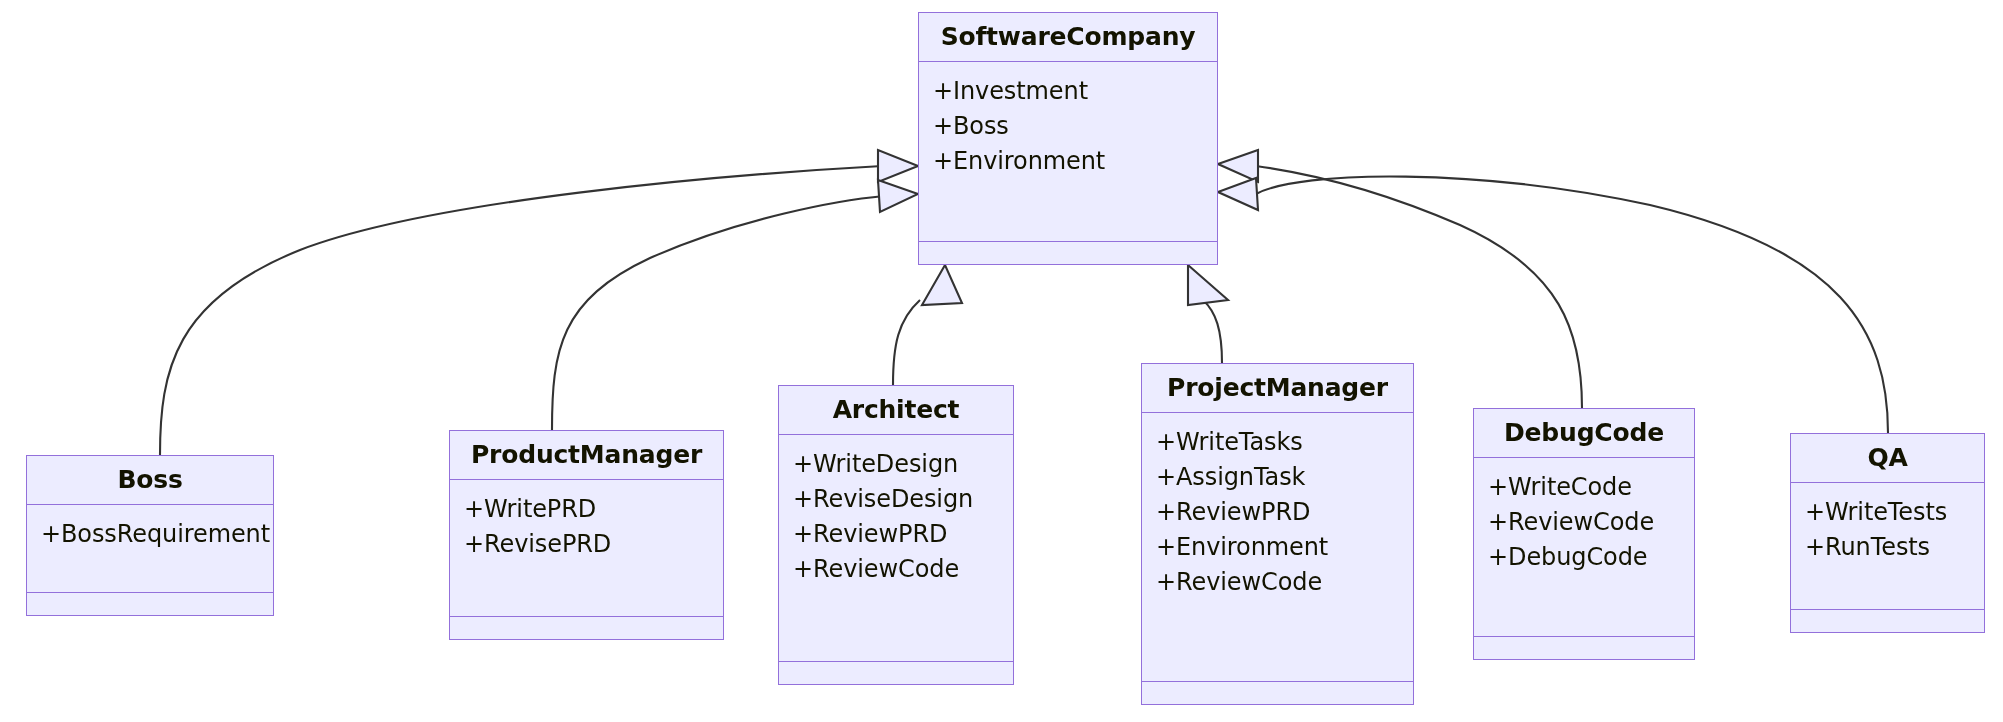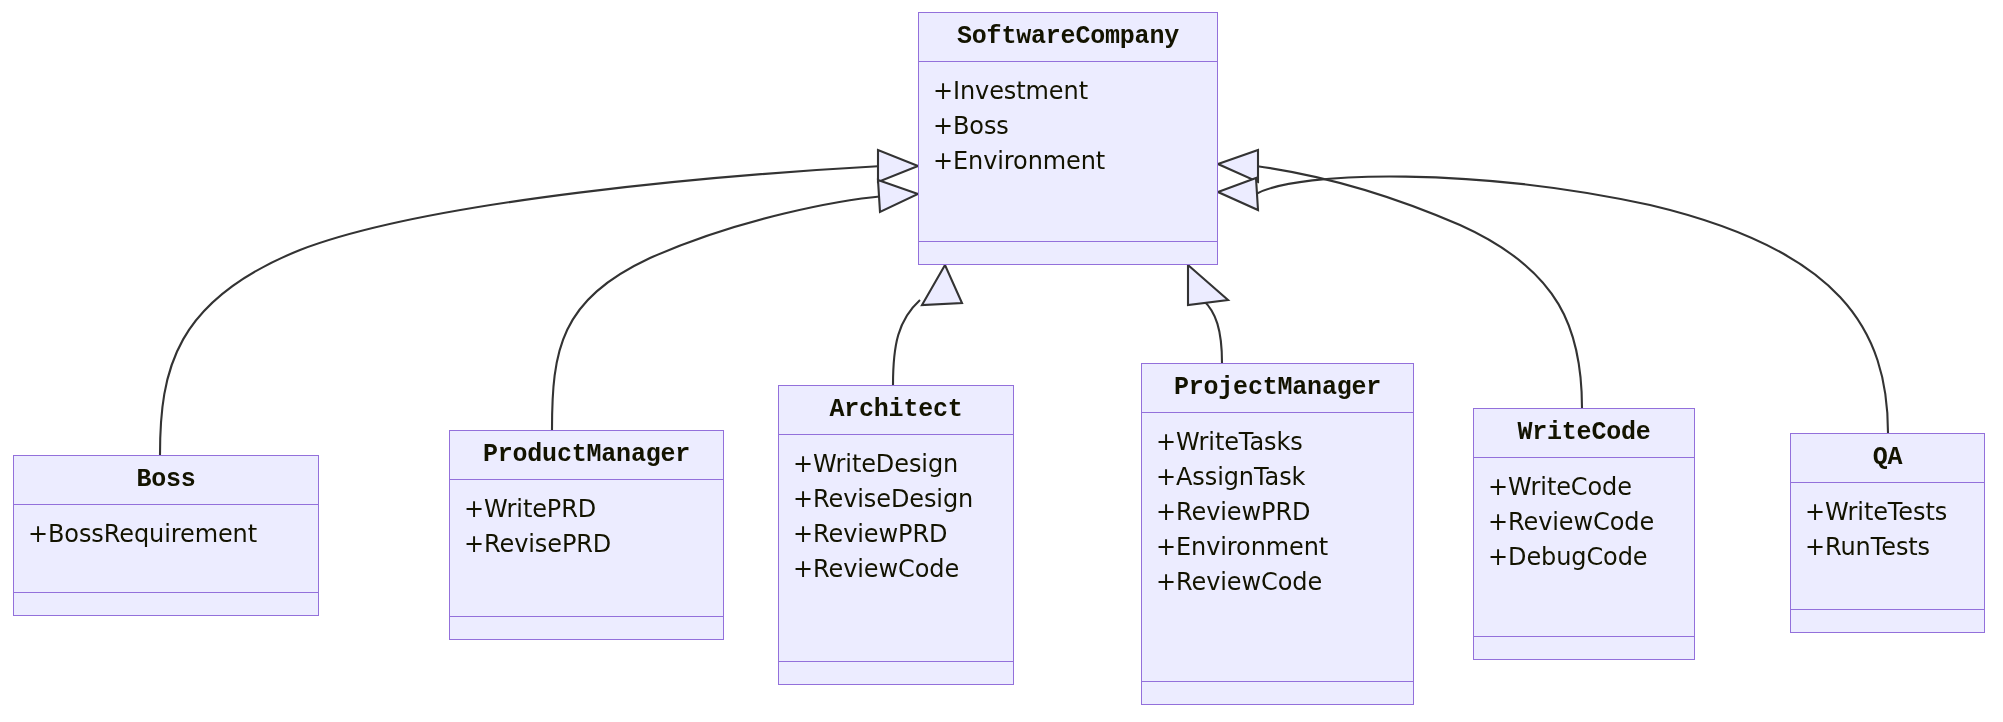--- a/index.html
+++ b/index.html
@@ -36,21 +36,20 @@
   }
   .class-title {
     font-weight: bold;
     font-size: 25px;
     color: #131300;
     text-align: center;
     padding: 9px 10px 10px 10px;
     border-bottom: 1.6px solid #9370DB;
     letter-spacing: -0.2px;
     white-space: nowrap;
-    font-family: Liberation Mono, monospace;
   }
   .class-members {
     padding: 12px 28px 14px 14px;
     border-bottom: 1.6px solid #9370DB;
     flex: 1 1 auto;
   }
   .member-row {
     font-size: 24px;
     color: #131300;
     line-height: 1.46;
@@ -103,21 +102,21 @@
   <div class="uml-class" style="left:918px; top:12px; width:300px; height:253px;">
     <div class="class-title">SoftwareCompany</div>
     <div class="class-members">
       <div class="member-row">+Investment</div>
       <div class="member-row">+Boss</div>
       <div class="member-row">+Environment</div>
     </div>
     <div class="class-methods"></div>
   </div>
 
-  <div class="uml-class" style="left:13px; top:455px; width:306px; height:161px;">
+  <div class="uml-class" style="left:26px; top:455px; width:248px; height:161px;">
     <div class="class-title">Boss</div>
     <div class="class-members">
       <div class="member-row">+BossRequirement</div>
     </div>
     <div class="class-methods"></div>
   </div>
 
   <div class="uml-class" style="left:405px; top:430px; width:275px; height:210px;margin-left:44px;">
     <div class="class-title">ProductManager</div>
     <div class="class-members">
@@ -144,21 +143,21 @@
       <div class="member-row">+WriteTasks</div>
       <div class="member-row">+AssignTask</div>
       <div class="member-row">+ReviewPRD</div>
       <div class="member-row">+Environment</div>
       <div class="member-row">+ReviewCode</div>
     </div>
     <div class="class-methods"></div>
   </div>
 
   <div class="uml-class" style="left:1473px; top:408px; width:222px; height:252px;">
-    <div class="class-title">WriteCode</div>
+    <div class="class-title">DebugCode</div>
     <div class="class-members">
       <div class="member-row">+WriteCode</div>
       <div class="member-row">+ReviewCode</div>
       <div class="member-row">+DebugCode</div>
     </div>
     <div class="class-methods"></div>
   </div>
 
   <div class="uml-class" style="left:1790px; top:433px; width:195px; height:200px;">
     <div class="class-title">QA</div>

